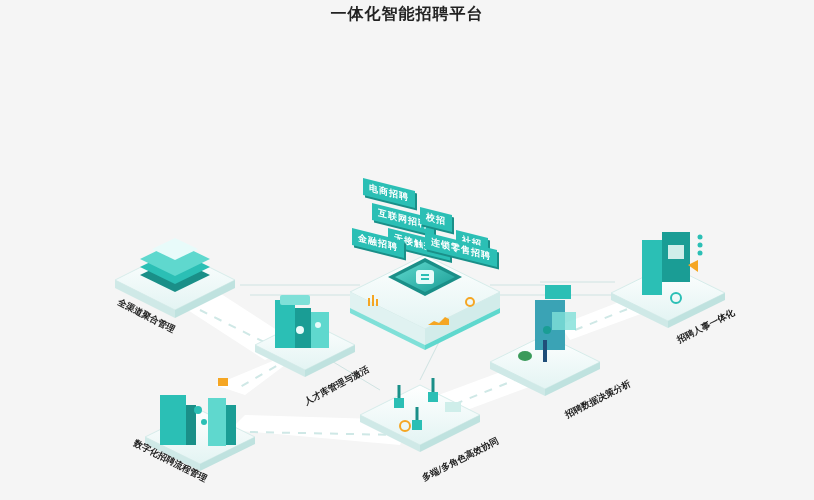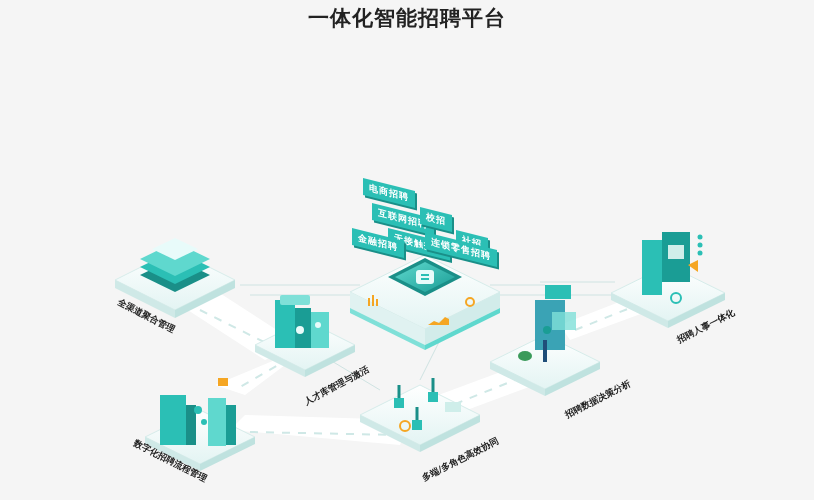--- a/index.html
+++ b/index.html
@@ -1,19 +1,19 @@
 <!DOCTYPE html>
 <html><head>
 <meta charset="utf-8">
 <style>
   html, body { margin:0; padding:0; }
   body { width:814px; height:500px; background:#f5f5f5; overflow:hidden; position:relative;
          font-family:"DejaVu Sans","Liberation Sans",sans-serif; }
   .title { position:absolute; left:0; width:814px; top:4px; text-align:center;
-           font-size:21px; font-weight:bold; color:#222; letter-spacing:1px; }
+           font-size:16px; font-weight:bold; color:#222; letter-spacing:1px; }
   svg.scene { position:absolute; left:0; top:0; }
   .lbl { position:absolute; font-size:9px; font-weight:bold; color:#1d1d1d; white-space:nowrap;
          transform-origin:left top; }
   .tag { position:absolute; background:#2bbfb5; color:#fff; font-size:9px; font-weight:bold;
          padding:2px 6px; white-space:nowrap; transform-origin:left top;
          box-shadow:2px 2px 0 #1a8f88; letter-spacing:1px; }
 </style>
 </head>
 <body>
 

